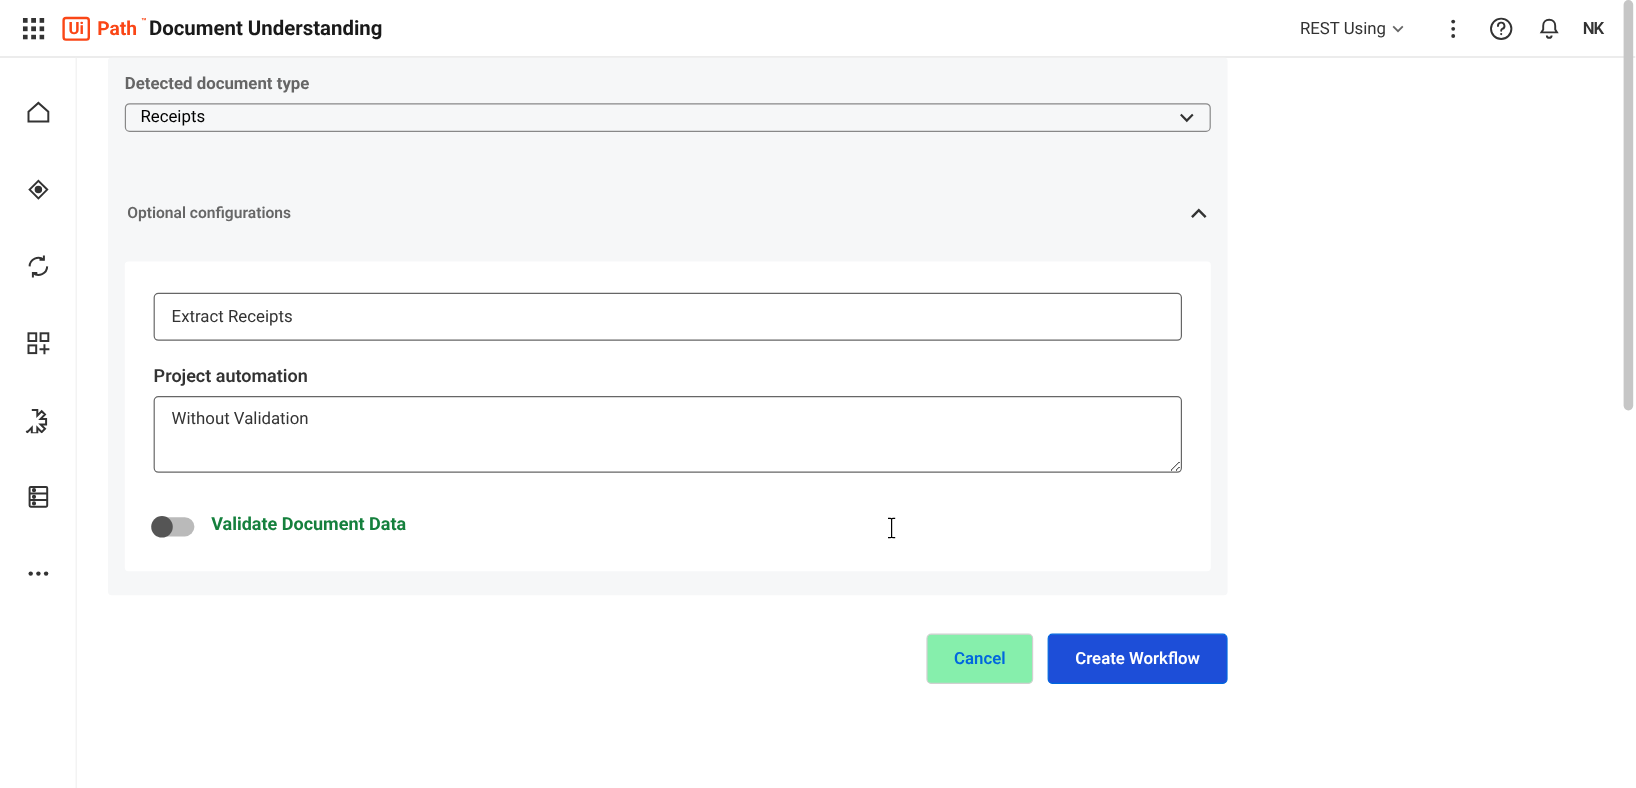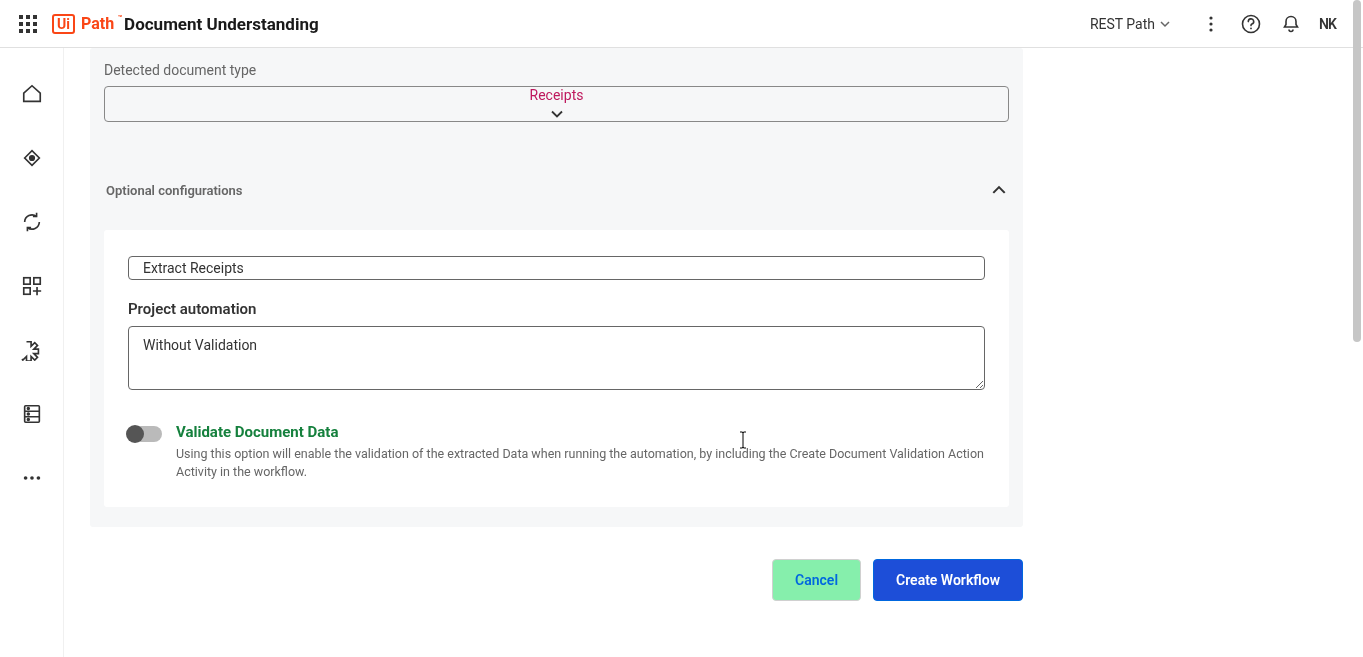--- a/index.html
+++ b/index.html
@@ -136,40 +136,39 @@
   .scroll-inner {
     padding-left: 26px;
     padding-right: 340px;
   }
   .gray-panel {
     background: #f6f7f8;
     padding: 14px 14px 20px 14px;
     border-radius: 3px;
   }
   .label-text {
-    font-weight: 400;
+    font-weight: 700;
     font-size: 14px;
     color: #666;
     margin-bottom: 8px;
     display: block;
   }
   .select-box {
     width: 100%;
-    height: 36px;
+    height: 24px;
     border: 1px solid #888;
     background: #f6f7f8;
     border-radius: 4px;
     display: flex;
     align-items: center;
     padding: 0 12px;
     font-size: 14px;
-    color: #be185d;
+    color: #000000;
     cursor: pointer;
     justify-content: space-between;
-    flex-direction: column;
   }
   .optional-config-row {
     display: flex;
     justify-content: space-between;
     align-items: center;
     margin-top: 60px;
     padding: 0 2px;
     cursor: pointer;
   }
   .optional-config-title {
@@ -189,21 +188,21 @@
   .field-label {
     font-weight: 600;
     font-size: 15px;
     color: #333;
     margin-bottom: 8px;
     display: block;
   }
   .req-star { color: #0067df; }
   .text-input {
     width: 100%;
-    height: 24px;
+    height: 40px;
     border: 1px solid #666;
     border-radius: 4px;
     padding: 0 14px;
     font-size: 14px;
     color: #333;
     font-family: inherit;
   }
   .text-area {
     width: 100%;
     height: 64px;
@@ -318,21 +317,21 @@
         <rect x="14" y="14" width="4" height="4"></rect>
     </svg>
   </div>
   <div class="logo-wrap">
     <span class="logo-ui">Ui</span>
     <span class="logo-path"><span>Path</span><span class="logo-tm">™</span></span>
     <span class="app-title">Document Understanding</span>
   </div>
   <div class="top-right">
     <div class="rest-api">
-      <span>REST Path</span>
+      <span>REST Using</span>
       <svg width="12" height="12" viewBox="0 0 12 12" fill="none" stroke="#666" stroke-width="1.5">
           <path d="M2 4 L6 8 L10 4"></path>
         </svg>
     </div>
     <div class="icon-btn">
       <svg width="18" height="18" viewBox="0 0 18 18" fill="#333">
         <circle cx="9" cy="3" r="1.6"></circle>
           <circle cx="9" cy="9" r="1.6"></circle>
           <circle cx="9" cy="15" r="1.6"></circle>
       </svg>
@@ -433,21 +432,20 @@
             <label class="field-label">Project automation</label>
             <textarea class="text-area" style="">Without Validation</textarea>
           </div>
 
           <div class="toggle-row">
             <div class="toggle-switch">
               <div class="toggle-knob"></div>
             </div>
             <div class="toggle-text">
               <div class="toggle-title">Validate Document Data</div>
-              <div class="toggle-desc">Using this option will enable the validation of the extracted Data when running the automation, by including the Create Document Validation Action Activity in the workflow.</div>
             </div>
           </div>
         </div>
       </div>
 
       <div class="footer-buttons">
         <button class="btn-secondary">Cancel</button>
         <button class="btn-primary">Create Workflow</button>
       </div>
     </div>

